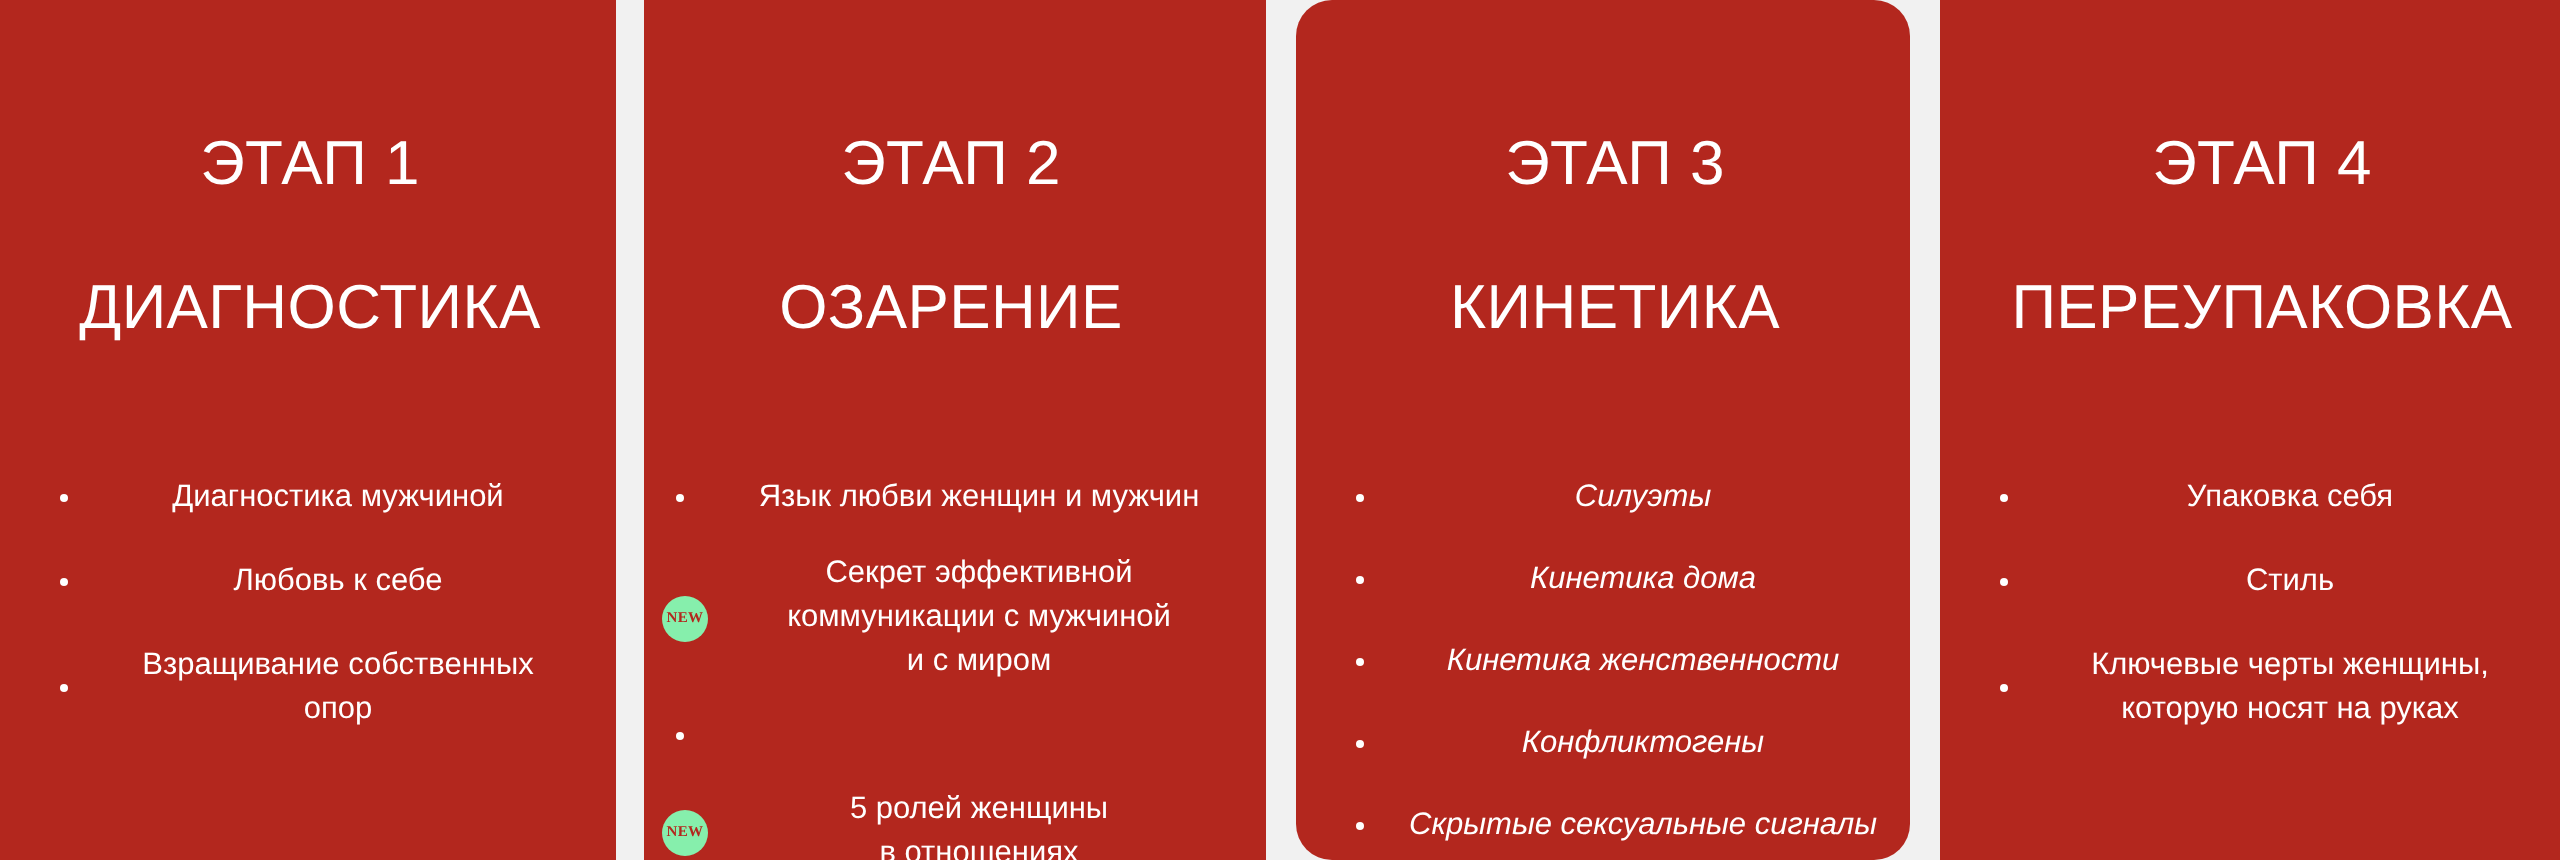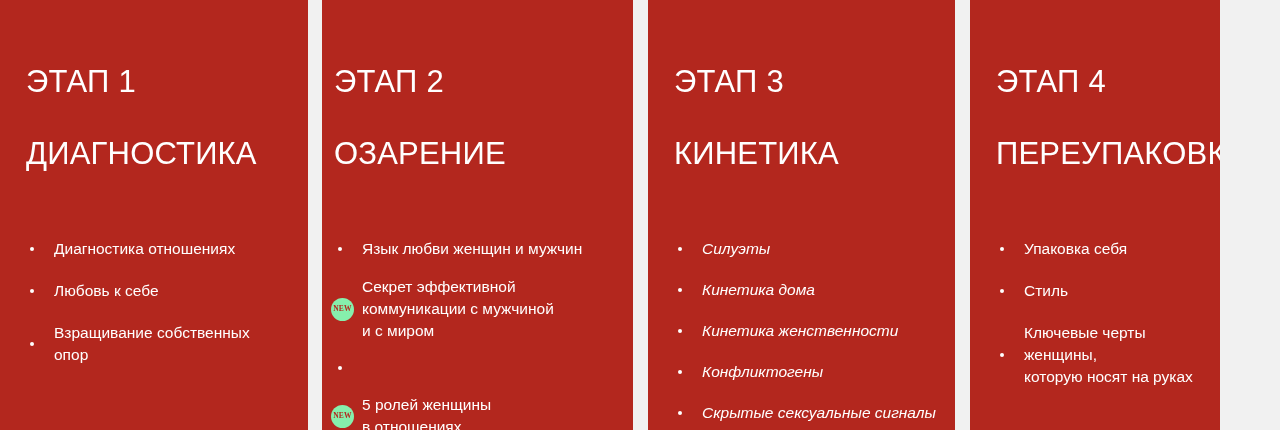--- a/index.html
+++ b/index.html
@@ -23,33 +23,34 @@
     background: #f1f1f1;
   }
 
   .stage-card {
     background: #b3271e;
     height: 430px;
     box-sizing: border-box;
     position: relative;
     overflow: hidden;
     flex: 0 0 auto;
+    text-align: center;
   }
 
   .gap {
     flex: 0 0 auto;
     height: 430px;
     background: #f1f1f1;
   }
 
   
   .card-1 { width: 308px; padding: 28px 24px 0 26px; }
   .card-2 { width: 311px; padding: 28px 16px 0 12px; }
-  .card-3 { width: 307px; padding: 28px 14px 0 26px; }
-  .card-4 { width: 250px; padding: 28px 14px 0 26px; }
+  .card-3 { width: 307px; padding: 28px 14px 0 26px; border-radius: 18px; }
+  .card-4 { width: 310px; padding: 28px 14px 0 26px; }
 
   .gap-1 { width: 14px; }
   .gap-2 { width: 15px; }
   .gap-3 { width: 15px; }
 
   .stage-title {
     color: #ffffff;
     font-size: 31px;
     line-height: 36px;
     font-weight: 300;
@@ -136,21 +137,21 @@
   <section class="stage-card card-1">
     <h2 class="stage-title">
       <span class="title-line">ЭТАП 1</span>
       <span class="title-line">ДИАГНОСТИКА</span>
     </h2>
     <ul class="bullet-list">
       <li class="bullet-item">
         <span class="bullet-marker">
             <span class="bullet-dot"></span>
           </span>
-        <span class="bullet-text">Диагностика отношениях</span>
+        <span class="bullet-text">Диагностика мужчиной</span>
       </li>
       <li class="bullet-item">
         <span class="bullet-marker">
             <span class="bullet-dot"></span>
           </span>
         <span class="bullet-text">Любовь к себе</span>
       </li>
       <li class="bullet-item">
         <span class="bullet-marker">
             <span class="bullet-dot"></span>

